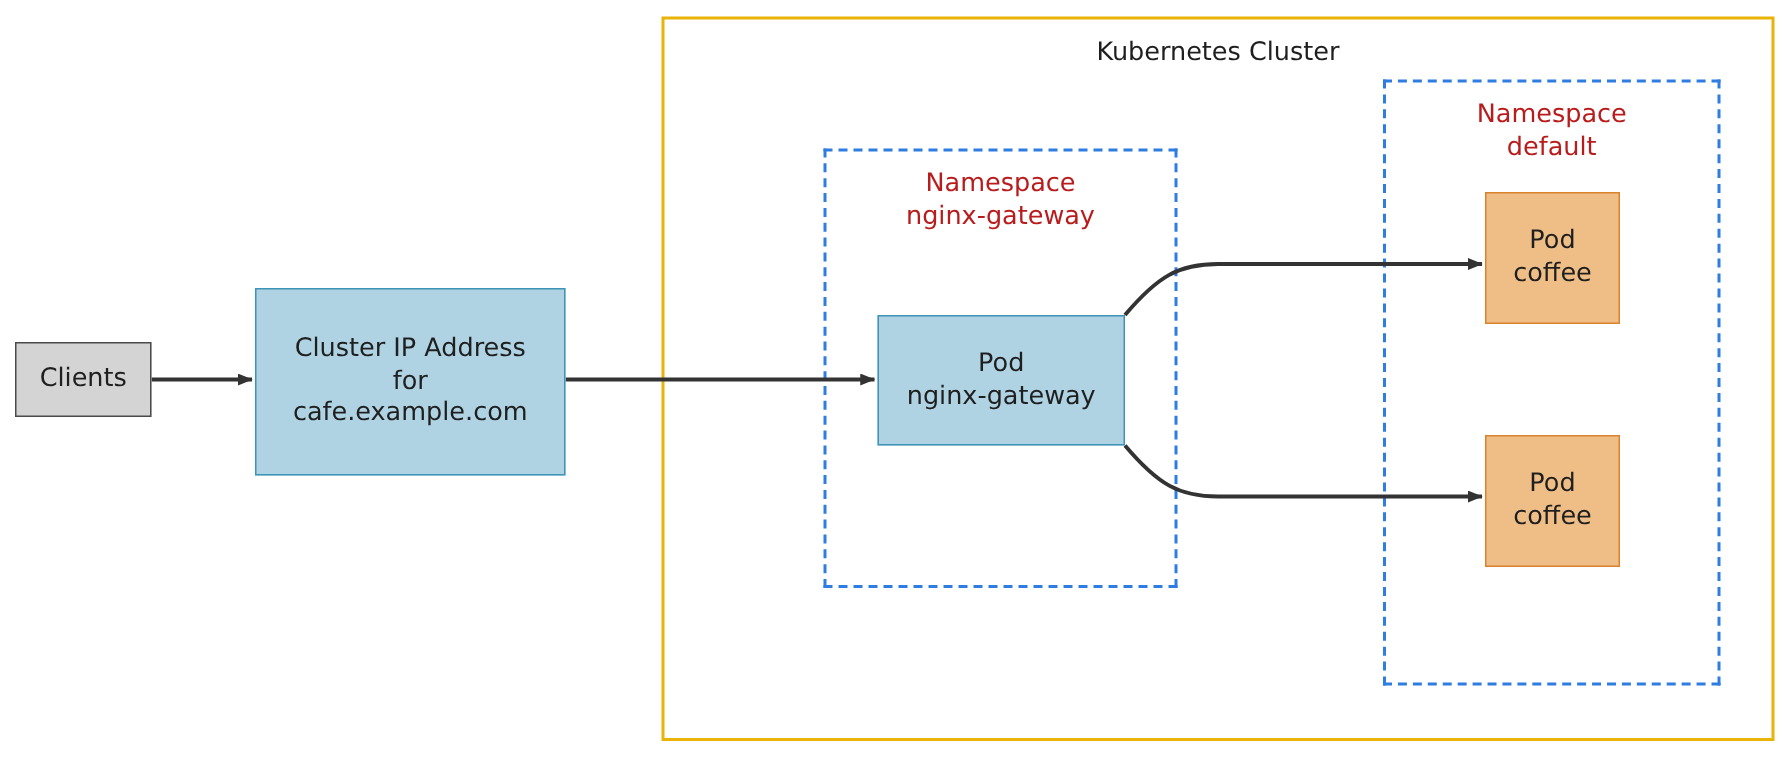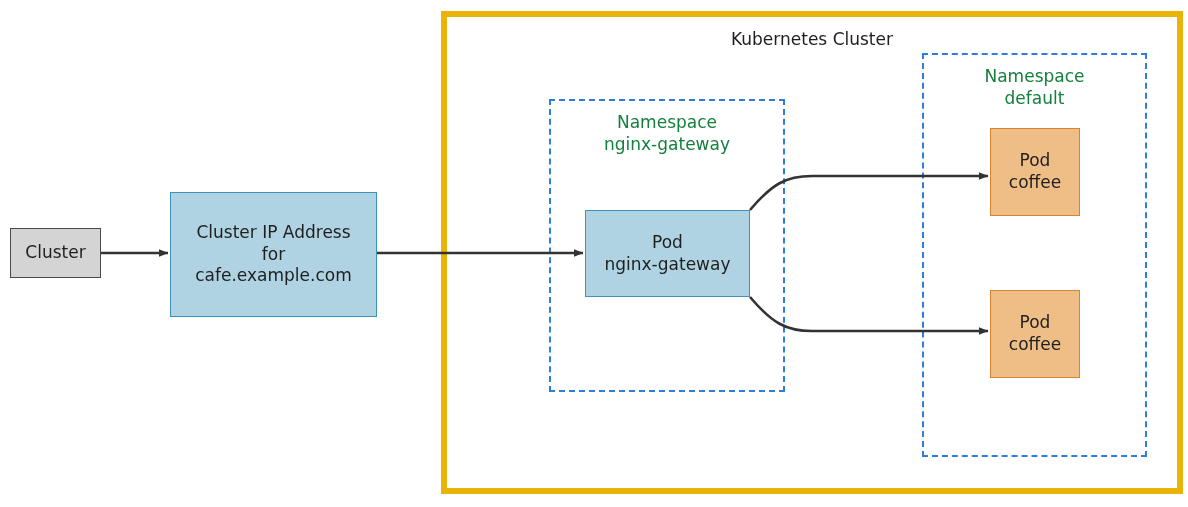--- a/index.html
+++ b/index.html
@@ -23,21 +23,21 @@
     display: flex;
     align-items: center;
     justify-content: center;
     text-align: center;
     line-height: 1.28;
     color: #1f1f1f;
     white-space: pre-line;
   }
   
   .cluster-box {
-    border: 6px solid #eab308;
+    border: 2px solid #eab308;
     background: transparent;
     display: block;
   }
   .cluster-title {
     position: absolute;
     top: 12px;
     left: 0;
     right: 0;
     text-align: center;
     font-size: 17px;
@@ -49,21 +49,21 @@
     background: transparent;
     display: block;
   }
   .namespace-title {
     position: absolute;
     top: 10px;
     left: 0;
     right: 0;
     text-align: center;
     font-size: 17px;
-    color: #15803d;
+    color: #b91c1c;
     white-space: pre-line;
     line-height: 1.3;
   }
   
   .node-clients {
     background: #d4d4d4;
     border: 1.6px solid #4a4a4a;
     font-size: 17px;
   }
   .node-blue {
@@ -114,21 +114,21 @@
 
     <line x1="101" y1="253" x2="168" y2="253" stroke="#333333" stroke-width="2.6" marker-end="url(#arrowhead)"></line>
 
     <line x1="377" y1="253" x2="583" y2="253" stroke="#333333" stroke-width="2.6" marker-end="url(#arrowhead)"></line>
 
     <path d="M 750 210 C 772 184, 786 176, 812 176 L 988 176" fill="none" stroke="#333333" stroke-width="2.6" marker-end="url(#arrowhead)"></path>
 
     <path d="M 750 297 C 772 323, 786 331, 812 331 L 988 331" fill="none" stroke="#333333" stroke-width="2.6" marker-end="url(#arrowhead)"></path>
   </svg>
 
-  <div class="box node-clients" style="left:10px; top:228px; width:91px; height:50px;">Cluster</div>
+  <div class="box node-clients" style="left:10px; top:228px; width:91px; height:50px;">Clients</div>
 
   <div class="box node-blue" style="left:170px; top:192px; width:207px; height:125px;">Cluster IP Address
 for
 cafe.example.com</div>
 
   <div class="box node-blue" style="left:585px; top:210px; width:165px; height:87px;">Pod
 nginx-gateway</div>
 
   <div class="box node-orange" style="left:990px; top:128px; width:90px; height:88px;">Pod
 coffee</div>

